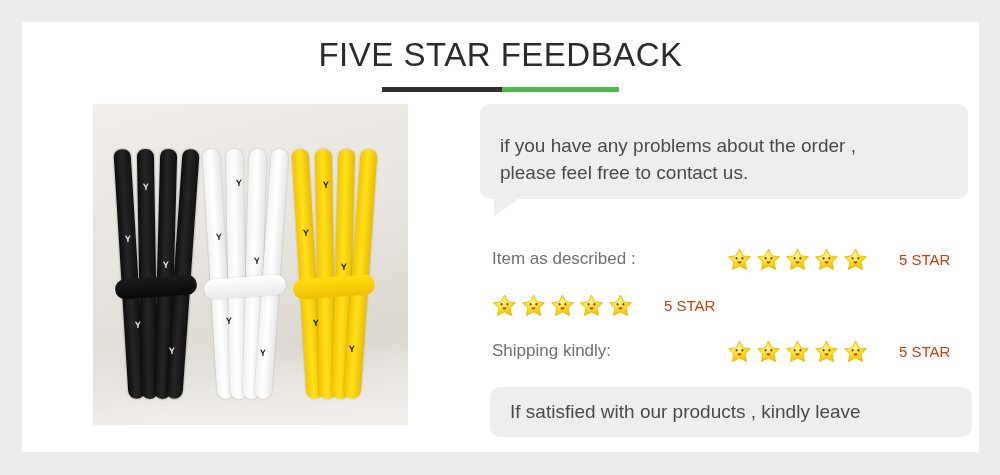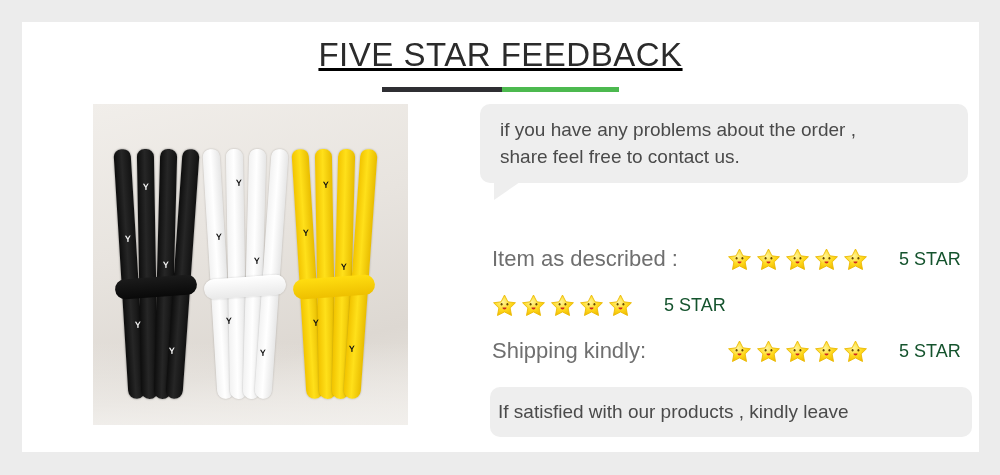--- a/index.html
+++ b/index.html
@@ -28,21 +28,20 @@
     background: #ffffff;
   }
 
   
   .title-block {
     position: absolute;
     left: 0;
     top: 13px;
     width: 100%;
     text-align: center;
-    text-decoration: underline;
   }
   .title-text {
     font-size: 33px;
     letter-spacing: 0.5px;
     color: #2b2b2b;
     font-weight: 400;
     line-height: 40px;
     white-space: nowrap;
   }
   .title-rule {
@@ -138,21 +137,21 @@
     top: 82px;
     width: 516px;
     height: 321px;
   }
 
   
   .bubble {
     position: relative;
     background: #eeeeee;
     border-radius: 10px;
-    padding: 12px 20px 13px 20px;
+    padding: 28px 20px 13px 20px;
     color: #4a4a4a;
     font-size: 19px;
     line-height: 27px;
     width: 488px;
   }
   .bubble-top { margin-left: 24px; }
   .bubble-tail {
     position: absolute;
     left: 14px;
     bottom: -17px;
@@ -170,44 +169,44 @@
     width: 480px;
   }
   .rating-row {
     display: flex;
     align-items: center;
     height: 40px;
     margin-bottom: 6px;
   }
   .rating-label {
     width: 235px;
-    font-size: 22px;
+    font-size: 17px;
     color: #6f6f6f;
     white-space: nowrap;
   }
   .stars {
     width: 160px;
     display: flex;
     align-items: center;
     gap: 4px;
   }
   .star-ico { display: block; }
   .rating-value {
-    font-size: 18px;
-    color: #14532d;
+    font-size: 15px;
+    color: #c2410c;
     white-space: nowrap;
     padding-left: 12px;
   }
 
   .bubble-bottom {
     position: absolute;
     left: 34px;
     top: 283px;
     width: 482px;
-    padding: 11px 20px 12px 8px;
+    padding: 11px 20px 12px 20px;
   }
 </style>
 </head>
 <body>
 
 <div class="page-frame">
   <div class="card">
 
     <div class="title-block">
       <div class="title-text">FIVE STAR FEEDBACK</div>
@@ -257,21 +256,21 @@
         <div class="logo-mark dark" style="left:44px; top:114px;">Y</div>
         <div class="logo-mark dark" style="left:16px; top:170px;">Y</div>
         <div class="logo-mark dark" style="left:52px; top:196px;">Y</div>
       </div>
     </div>
 
     <div class="right-col">
 
       <div class="bubble bubble-top">
         <span class="bubble-line">if you have any problems about the order ,</span>
-        <span class="bubble-line">share feel free to contact us.</span>
+        <span class="bubble-line">please feel free to contact us.</span>
         <span class="bubble-tail"></span>
       </div>
 
       <div class="ratings">
 
         <div class="rating-row">
           <span class="rating-label">Item as described :</span>
           <span class="stars">
             <svg class="star-ico" width="25" height="25" viewBox="0 0 32 32">
                 <defs>

